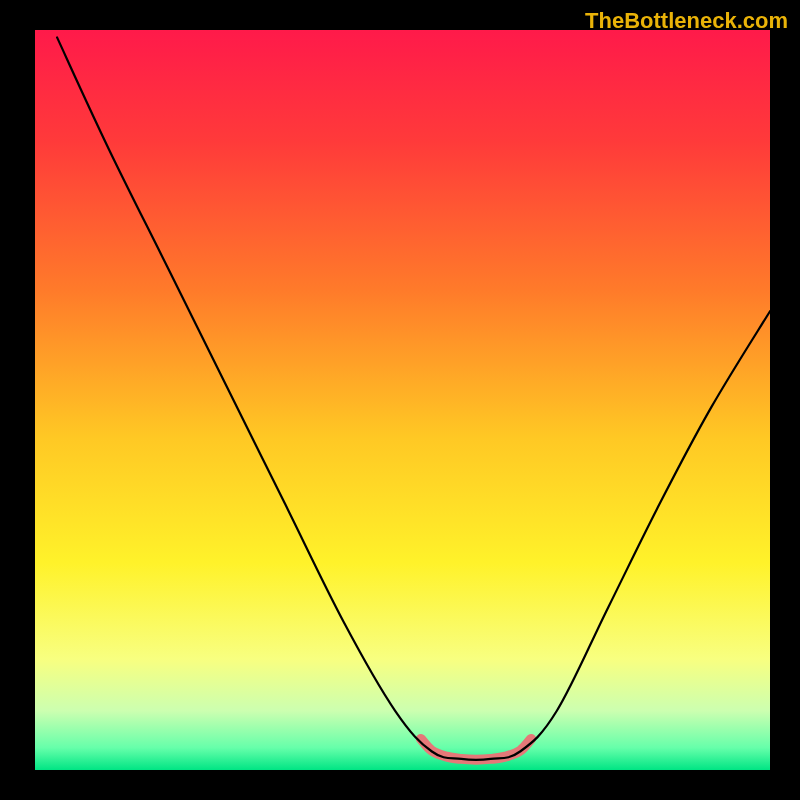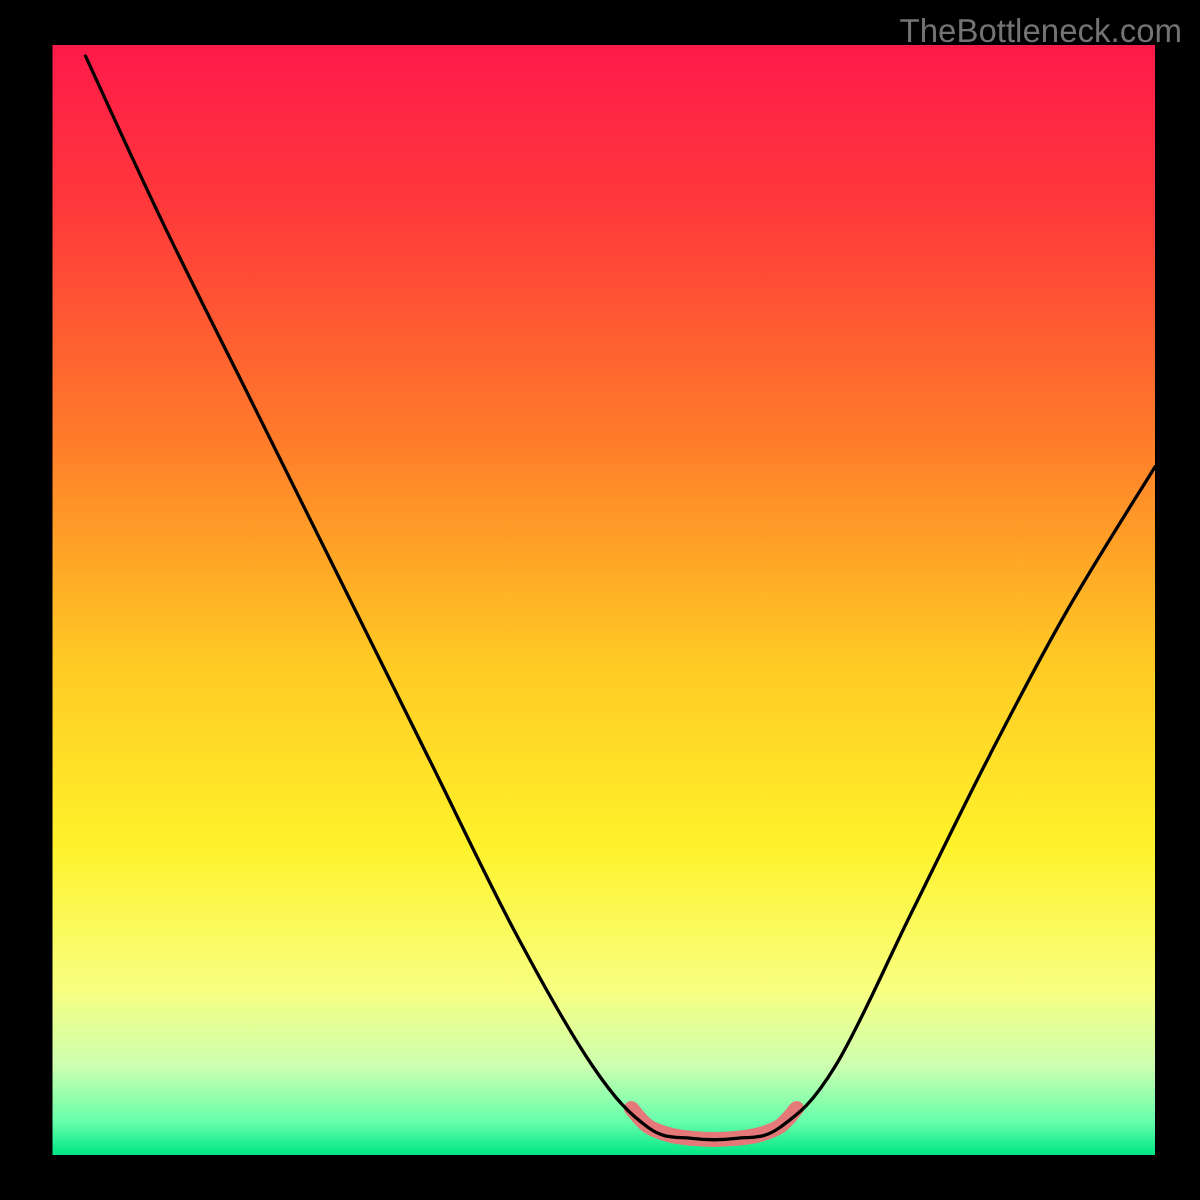--- a/index.html
+++ b/index.html
@@ -16,23 +16,23 @@
     position: absolute;
     top: 0;
     left: 0;
     width: 800px;
     height: 800px;
   }
   .watermark {
     position: absolute;
     top: 8px;
     right: 12px;
-    color: #737373;
+    color: #eab308;
     font-size: 22px;
-    font-weight: normal;
+    font-weight: bold;
     z-index: 10;
   }
 </style>
 </head>
 <body>
 
 <div class="chart-container">
   <svg width="800" height="800" viewBox="0 0 800 800">
     <defs>
       <linearGradient id="bgGrad" x1="0" y1="0" x2="0" y2="1">

